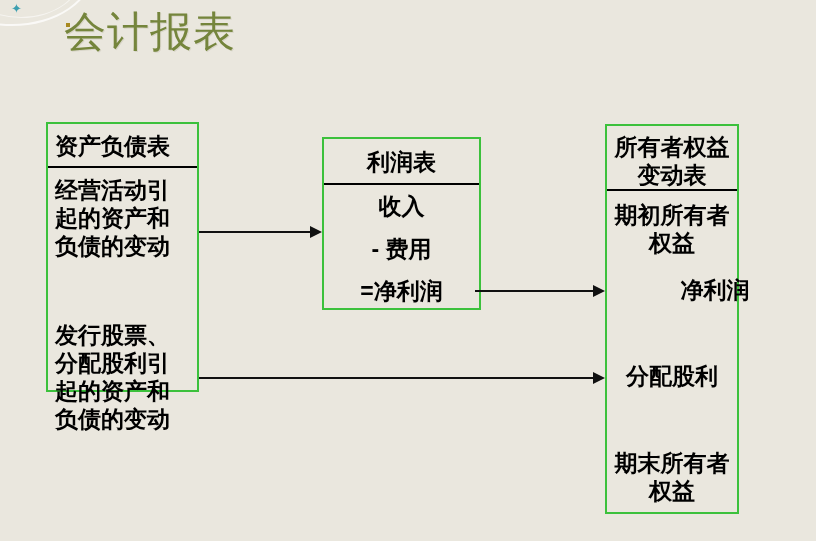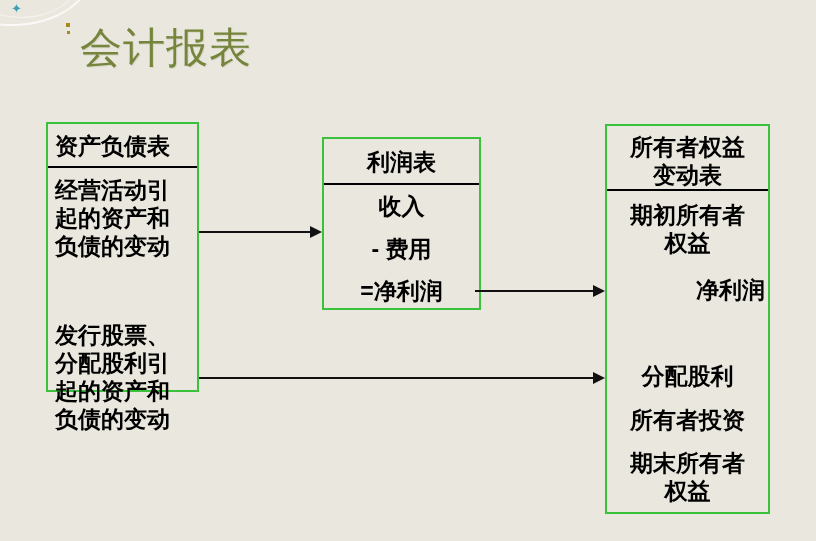--- a/index.html
+++ b/index.html
@@ -44,39 +44,39 @@
     position: absolute;
     width: 4px; height: 4px;
     background: #a8891f;
   }
   .deco-dot.d1 { left: 66px; top: 23px; }
   .deco-dot.d2 { left: 67px; top: 31px; width: 3px; height: 3px; }
 
   .title {
     position: absolute;
     left: 64px; top: 4px;
-    margin: 16px;
+    margin: 0;
     font-size: 42px;
     font-weight: 400;
     letter-spacing: 1px;
     color: #75853c;
     text-shadow: 1px 1px 0 #d8d5c8;
   }
 
   .box {
     position: absolute;
     border: 2px solid #3cc13c;
     background: transparent;
     box-sizing: border-box;
     color: #000;
     font-weight: 700;
   }
   .box-left   { left: 46px;  top: 122px; width: 153px; height: 270px; }
   .box-mid    { left: 322px; top: 137px; width: 159px; height: 173px; }
-  .box-right  { left: 605px; top: 124px; width: 165px; height: 390px; }
+  .box-right  { left: 605px; top: 124px; width: 134px; height: 390px; }
 
   .divider {
     position: absolute;
     left: 0; right: 0;
     height: 2px;
     background: #000;
   }
   .box-left  .divider { top: 42px; }
   .box-mid   .divider { top: 44px; }
   .box-right .divider { top: 63px; }
@@ -159,21 +159,20 @@
     <div class="txt row1">- 费用</div>
     <div class="txt row2">=净利润</div>
   </div>
 
   <div class="box box-right">
     <div class="txt hdr"><span class="inner">所有者权益变动表</span></div>
     <div class="divider"></div>
     <div class="txt item0"><span class="inner">期初所有者权益</span></div>
     <div class="txt item1"><span class="inner">净利润</span></div>
     <div class="txt item2"><span class="inner">分配股利</span></div>
-    <div class="txt item3"><span class="inner">所有者投资</span></div>
     <div class="txt item4"><span class="inner">期末所有者权益</span></div>
   </div>
 
   <div class="arrow arrow-1"></div>
   <div class="arrow arrow-2"></div>
   <div class="arrow arrow-3"></div>
 
 </div>
 
 </body></html>

